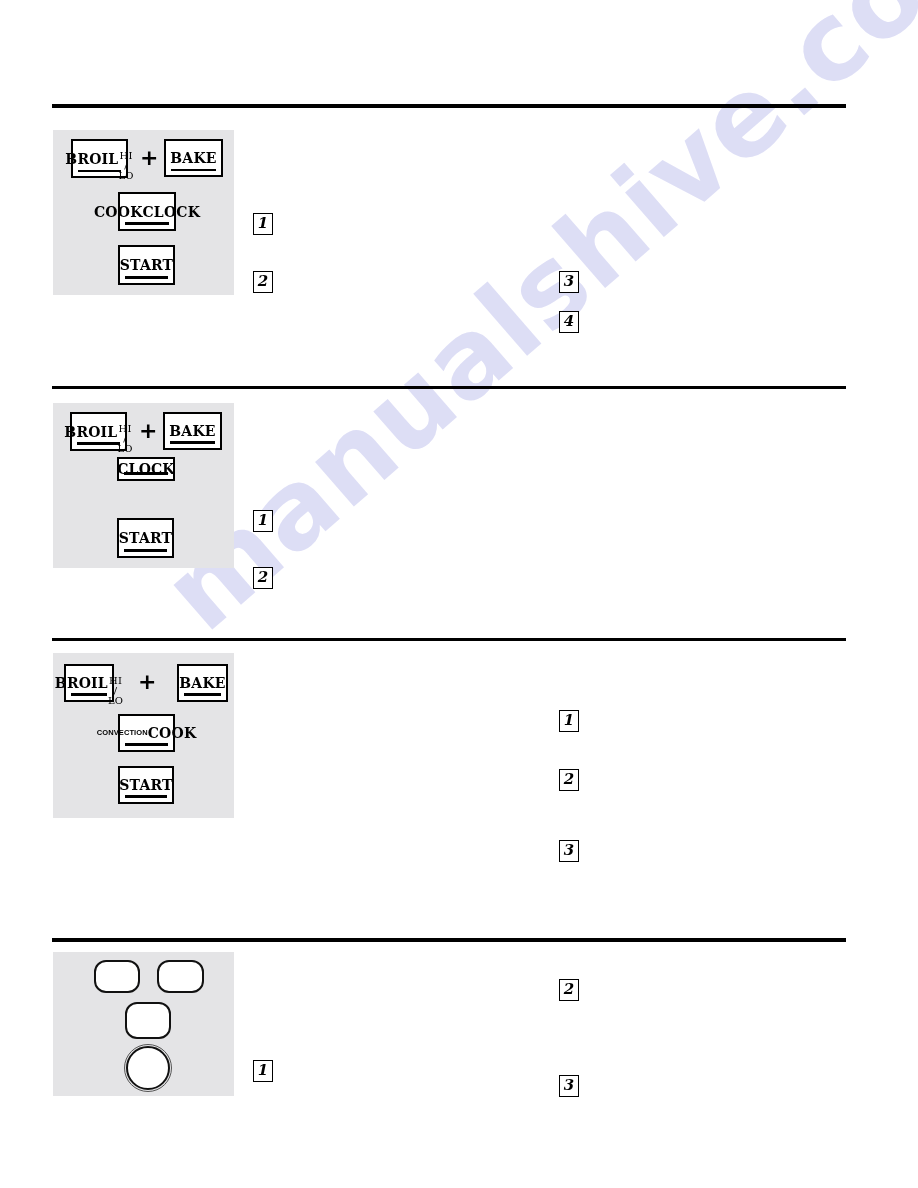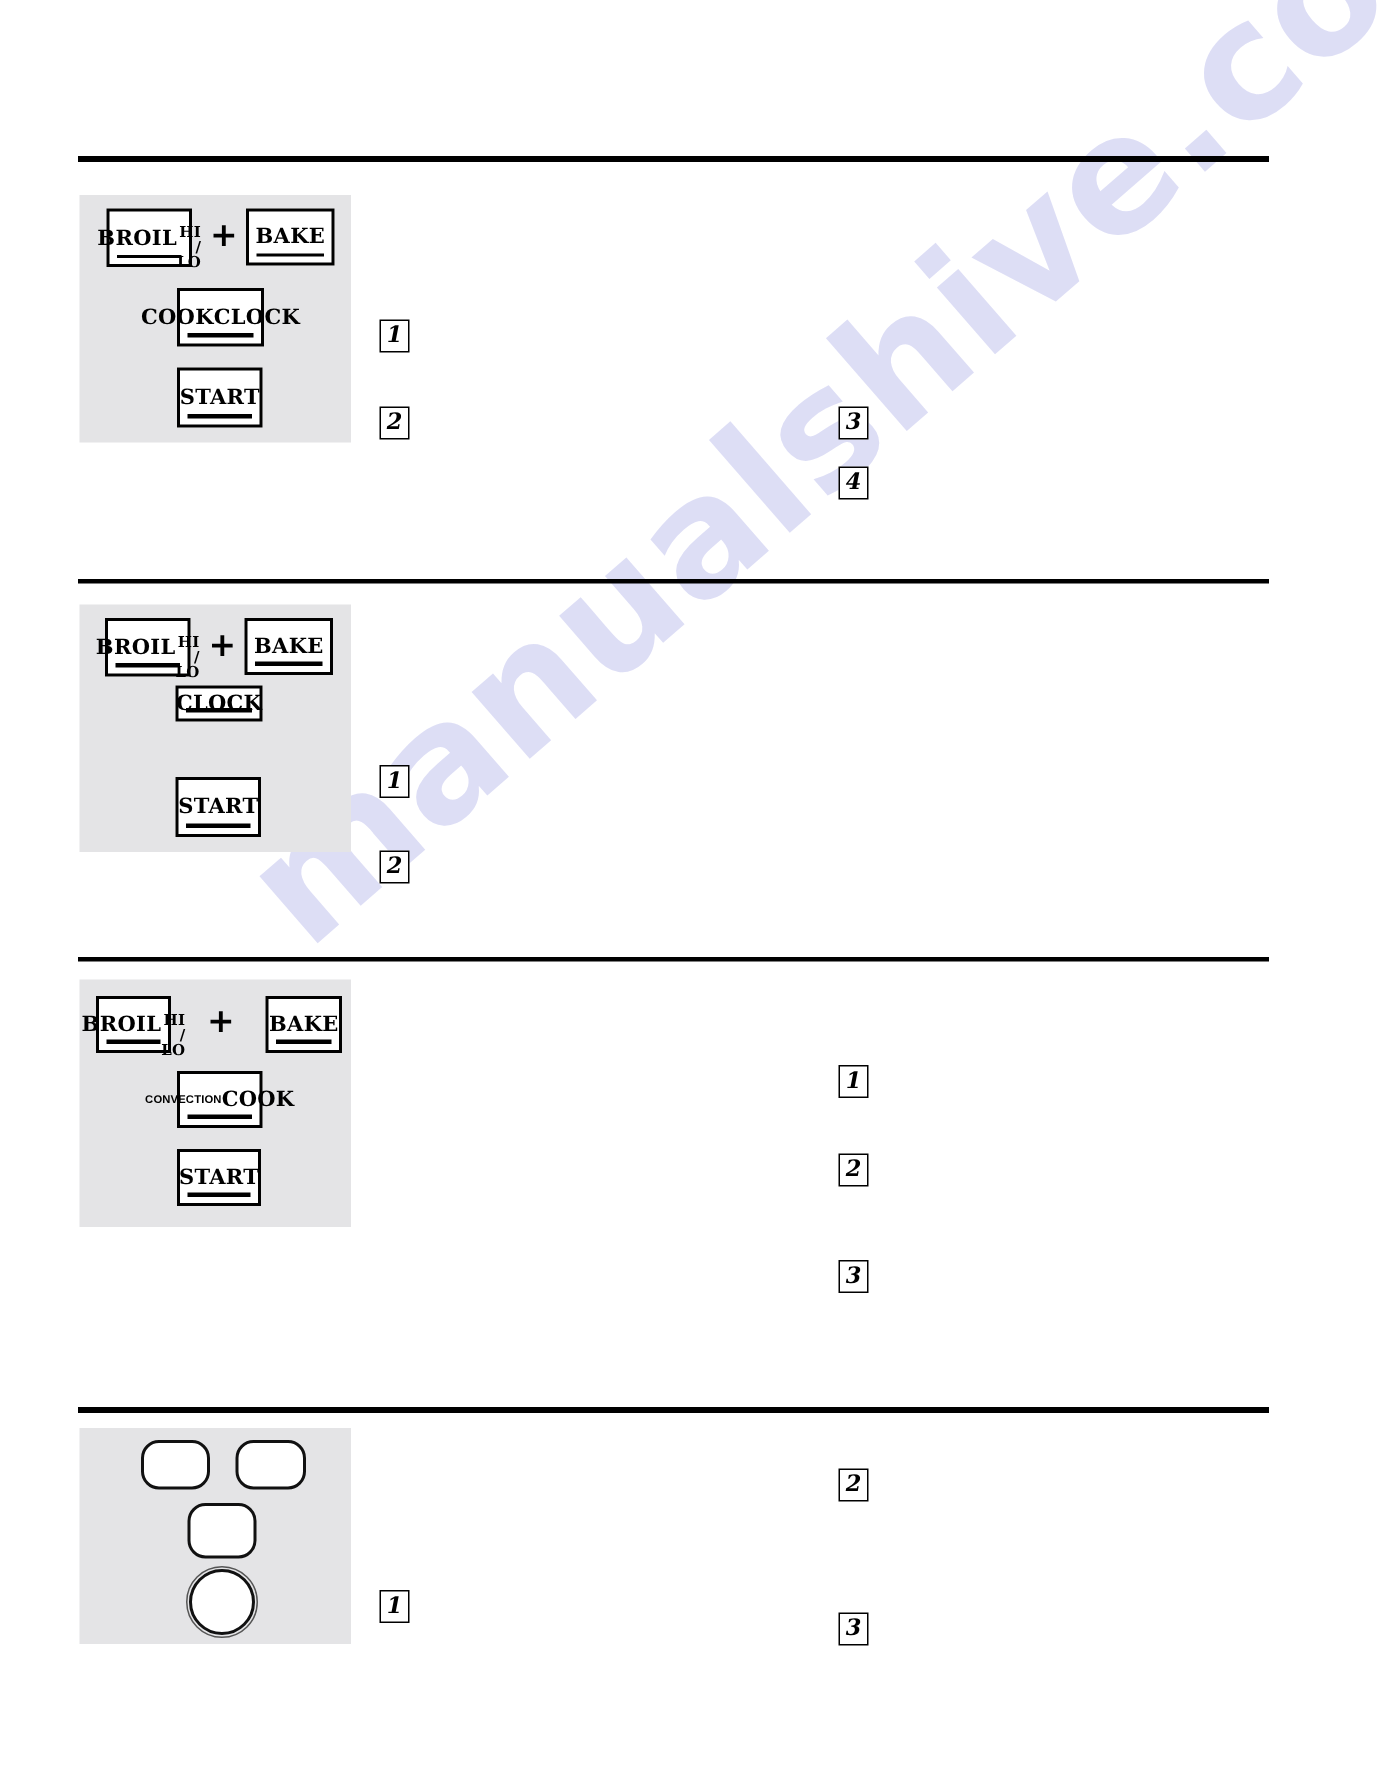--- a/index.html
+++ b/index.html
@@ -81,25 +81,24 @@
   .key .bar.thin { height: 2px; }
 
   .lbl-main {
     font-family: "DejaVu Serif", serif;
     font-weight: 700;
     font-size: 14px;
     letter-spacing: .2px;
   }
   .lbl-sub {
     font-family: "DejaVu Serif", serif;
-    font-weight: 700;
+    font-weight: 400;
     font-size: 10px;
     letter-spacing: .2px;
     margin-top: 15px;
-    text-align: right;
   }
   .lbl-tiny {
     font-family: Liberation Sans, sans-serif;
     font-weight: 700;
     font-size: 7.5px;
     letter-spacing: .1px;
   }
 
   .plus {
     position: absolute;

